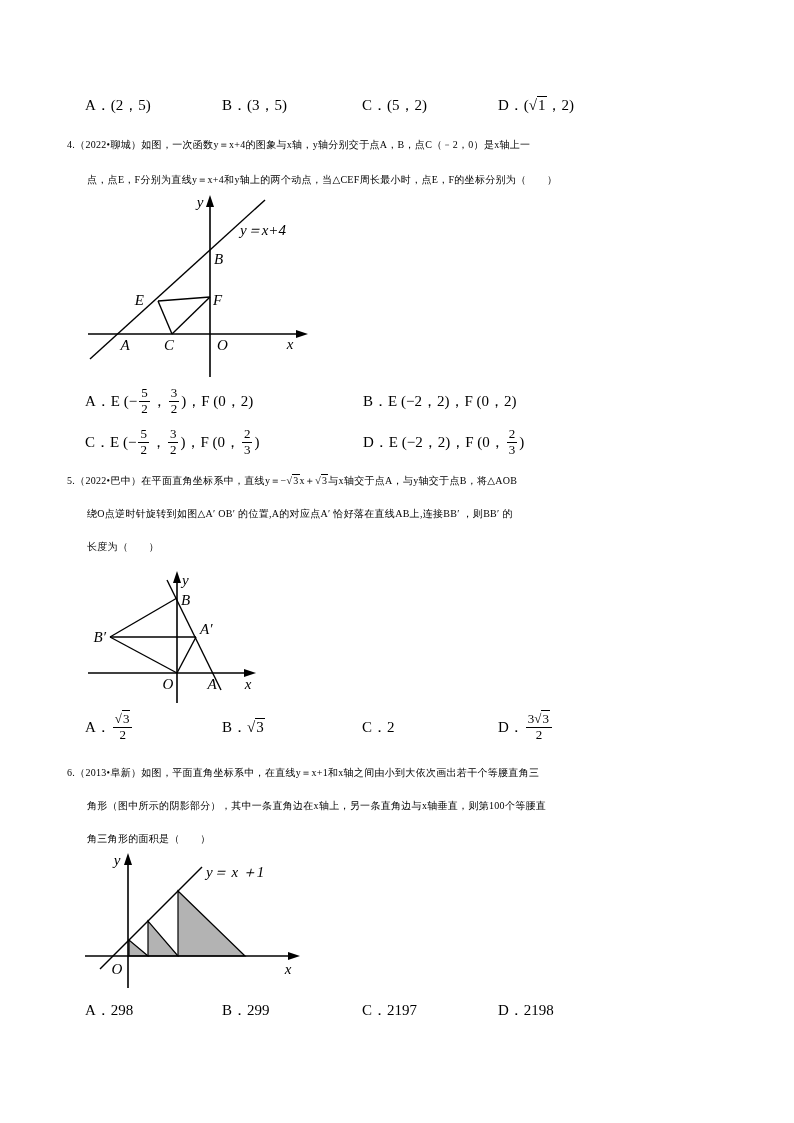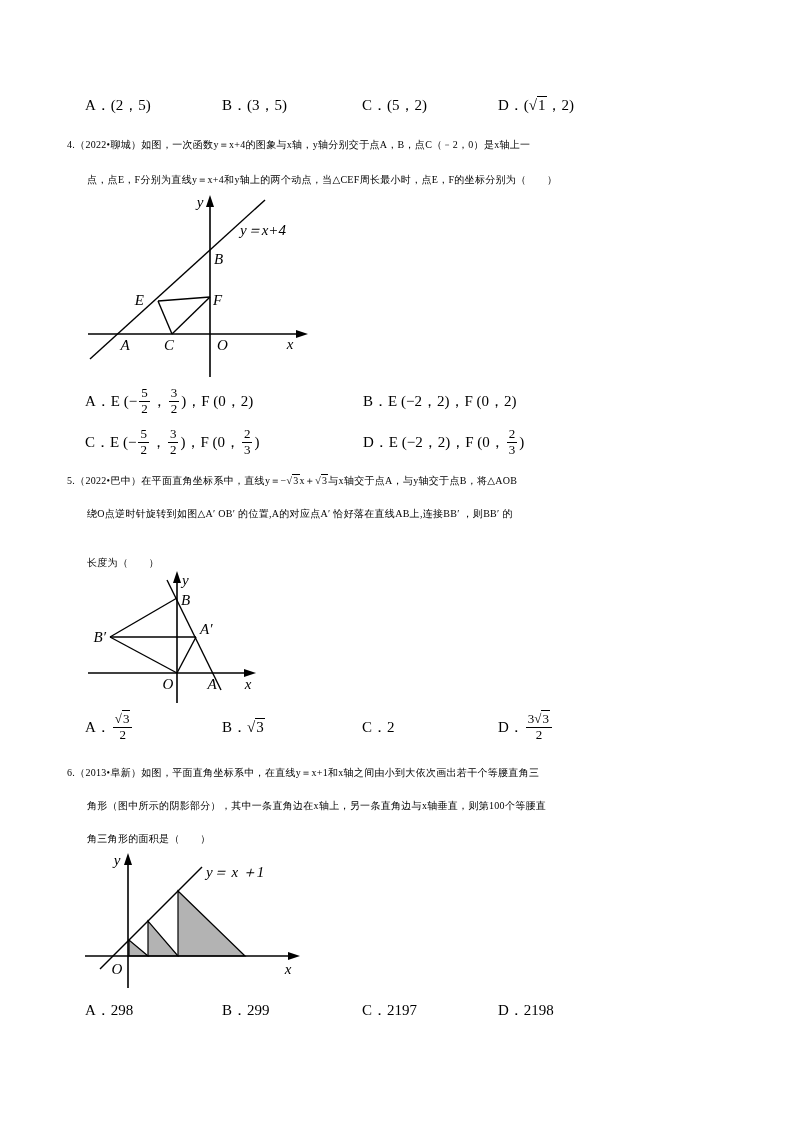--- a/index.html
+++ b/index.html
@@ -127,21 +127,21 @@
         <span>)</span>
     </span>
   </div>
 
   <div class="abs qline" style="left:67px;top:470px">
     <span>5.</span><span>（2022•巴中）在平面直角坐标系中，直线y＝−</span><span class="sqrt">√<span class="rad">3</span></span><span>x＋</span><span class="sqrt">√<span class="rad">3</span></span><span>与x轴交于点A，与y轴交于点B，将△AOB</span>
   </div>
   <div class="abs qline" style="left:87px;top:503px">
     <span>绕O点逆时针旋转到如图△A′ OB′ 的位置,A的对应点A′ 恰好落在直线AB上,连接BB′ ，则BB′ 的</span>
   </div>
-  <div class="abs qline" style="left:87px;top:552px">
+  <div class="abs qline" style="left:87px;top:536px">
     <span>长度为（　　）</span>
   </div>
 
   <svg style="left:80px;top:565px" width="200" height="140" viewBox="0 0 200 140">
     <line class="axis" x1="8" y1="108" x2="168" y2="108"></line>
     <polygon class="arrow" points="176,108 164,104 164,112"></polygon>
     <line class="axis" x1="97" y1="14" x2="97" y2="138"></line>
     <polygon class="arrow" points="97,6 93,18 101,18"></polygon>
     <line class="geo" x1="87" y1="15" x2="141" y2="125"></line>
     <line class="geo" x1="30" y1="72" x2="97" y2="33"></line>

